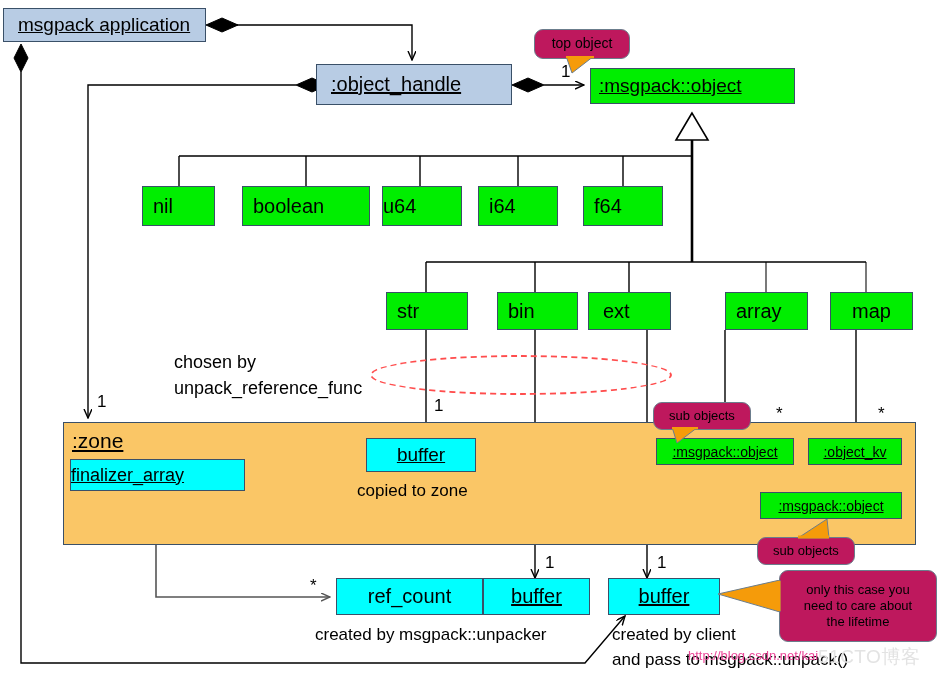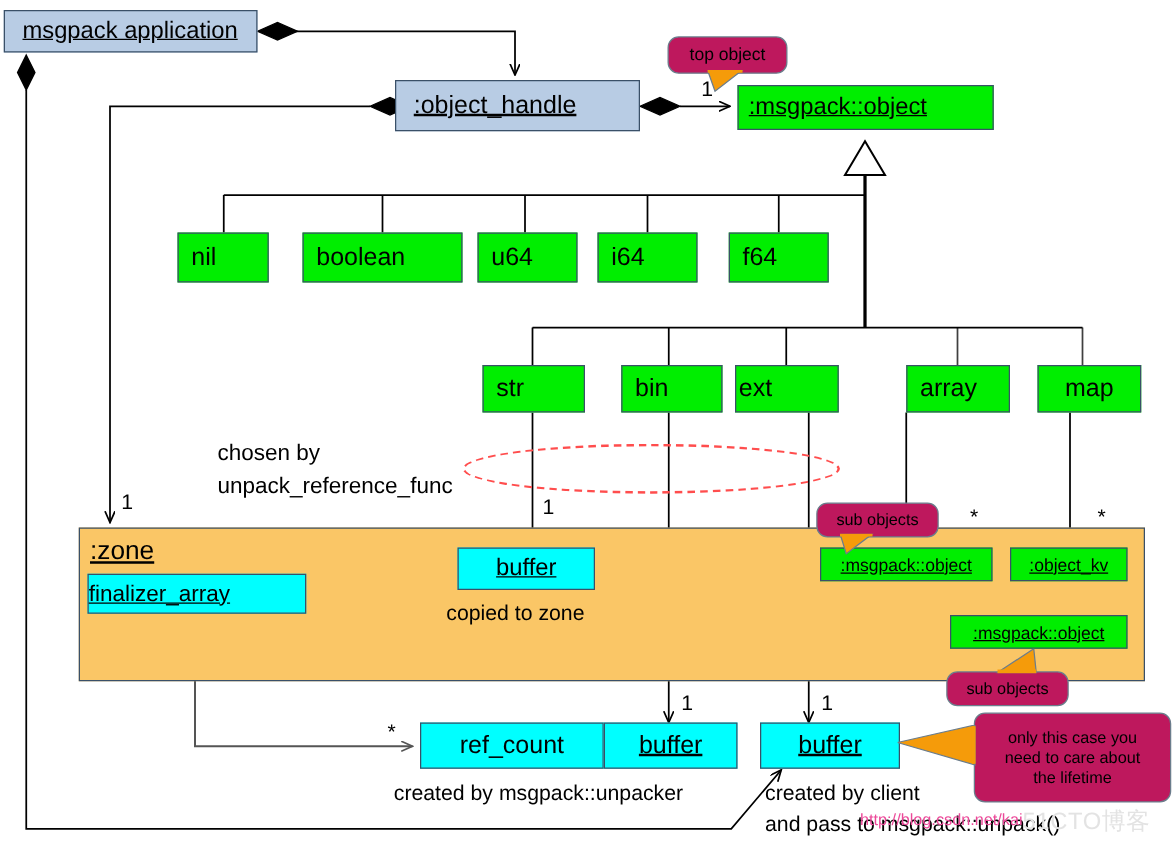--- a/index.html
+++ b/index.html
@@ -157,37 +157,37 @@
   <div class="node green" style="left:590px; top:68px; width:205px; height:36px; padding-left:8px; font-size:19px;">
     <span class="lbl u">:msgpack::object</span>
   </div>
 
   <div class="node green" style="left:142px; top:186px; width:73px; height:40px; padding-left:10px; font-size:20px;">
     <span class="lbl">nil</span>
   </div>
   <div class="node green" style="left:242px; top:186px; width:128px; height:40px; padding-left:10px; font-size:20px;">
     <span class="lbl">boolean</span>
   </div>
-  <div class="node green" style="left:382px; top:186px; width:80px; height:40px; padding-left:10px; font-size:20px;">
+  <div class="node green" style="left:382px; top:186px; width:80px; height:40px; font-size:20px;">
     <span class="lbl">u64</span>
   </div>
   <div class="node green" style="left:478px; top:186px; width:80px; height:40px; padding-left:10px; font-size:20px;">
     <span class="lbl">i64</span>
   </div>
   <div class="node green" style="left:583px; top:186px; width:80px; height:40px; padding-left:10px; font-size:20px;">
     <span class="lbl">f64</span>
   </div>
 
   <div class="node green" style="left:386px; top:292px; width:82px; height:38px; padding-left:10px; font-size:20px;">
     <span class="lbl">str</span>
   </div>
   <div class="node green" style="left:497px; top:292px; width:81px; height:38px; padding-left:10px; font-size:20px;">
     <span class="lbl">bin</span>
   </div>
-  <div class="node green" style="left:588px; top:292px; width:83px; height:38px; padding-left:2px; font-size:20px;">
+  <div class="node green" style="left:588px; top:292px; width:83px; height:38px; padding-left:14px; font-size:20px;">
     <span class="lbl">ext</span>
   </div>
   <div class="node green" style="left:725px; top:292px; width:83px; height:38px; padding-left:10px; font-size:20px;">
     <span class="lbl">array</span>
   </div>
   <div class="node green" style="left:830px; top:292px; width:83px; height:38px; padding-left:21px; font-size:20px;">
     <span class="lbl">map</span>
   </div>
 
   <div class="node orange" style="left:63px; top:422px; width:853px; height:123px; display:block;">

